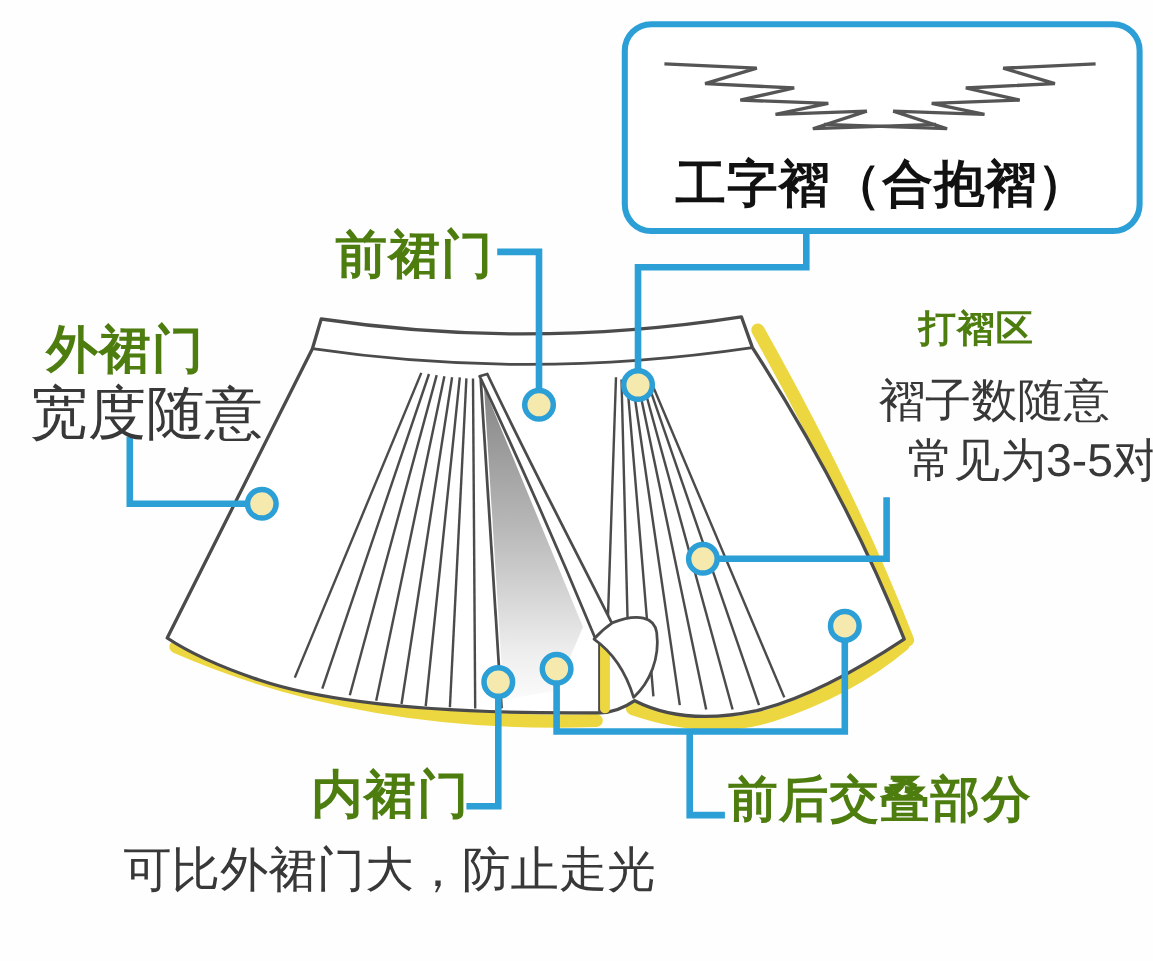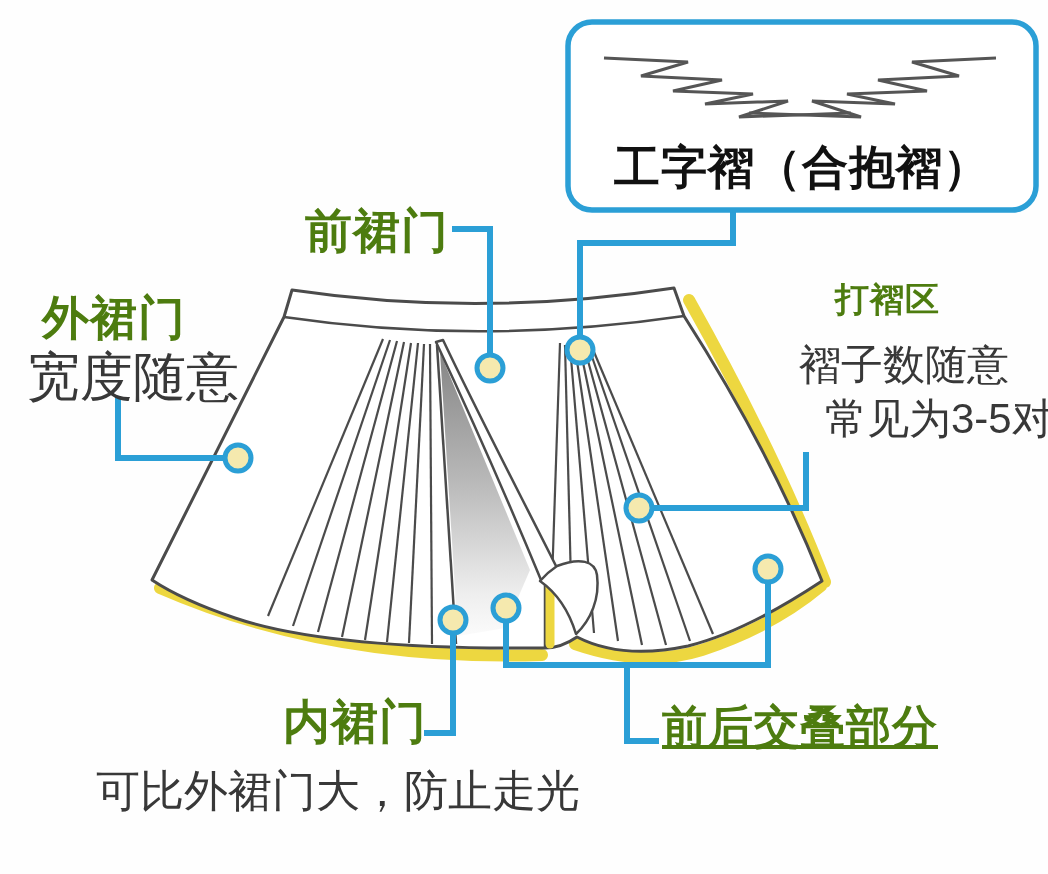--- a/index.html
+++ b/index.html
@@ -11,22 +11,22 @@
   .lbl.sub{font-weight:400;color:#383838;}
   #label-box-title{position:absolute;left:568px;top:137px;width:468px;text-align:center;
                    font-weight:700;font-size:46px;color:#111;letter-spacing:1px;}
   #label-front-panel{left:305px;top:206px;font-size:47px;}
   #label-outer-panel{left:42px;top:293px;font-size:47px;}
   #label-outer-sub{left:27px;top:349px;font-size:53px;}
   #label-pleat-zone{left:835px;top:282px;font-size:34px;}
   #label-pleat-sub1{left:799px;top:343px;font-size:42px;font-family:Liberation Serif, serif;}
   #label-pleat-sub2{left:787px;top:397px;font-size:42px;margin-left:38px;}
   #label-inner-panel{left:263px;top:697px;font-size:47px;margin-left:20px;}
-  #label-inner-sub{left:96px;top:768px;font-size:44px;}
-  #label-overlap{left:662px;top:703px;font-size:45px;text-decoration:underline;}
+  #label-inner-sub{left:112px;top:768px;font-size:44px;}
+  #label-overlap{left:662px;top:703px;font-size:45px;}
 </style>
 </head>
 <body>
 
 <div id="stage">
 
 <svg id="art" width="1048" height="874" viewBox="0 0 1048 874">
   <defs>
     <linearGradient id="wedgeGrad" x1="0" y1="0" x2="0" y2="1">
       <stop offset="0" stop-color="#858585"></stop>

